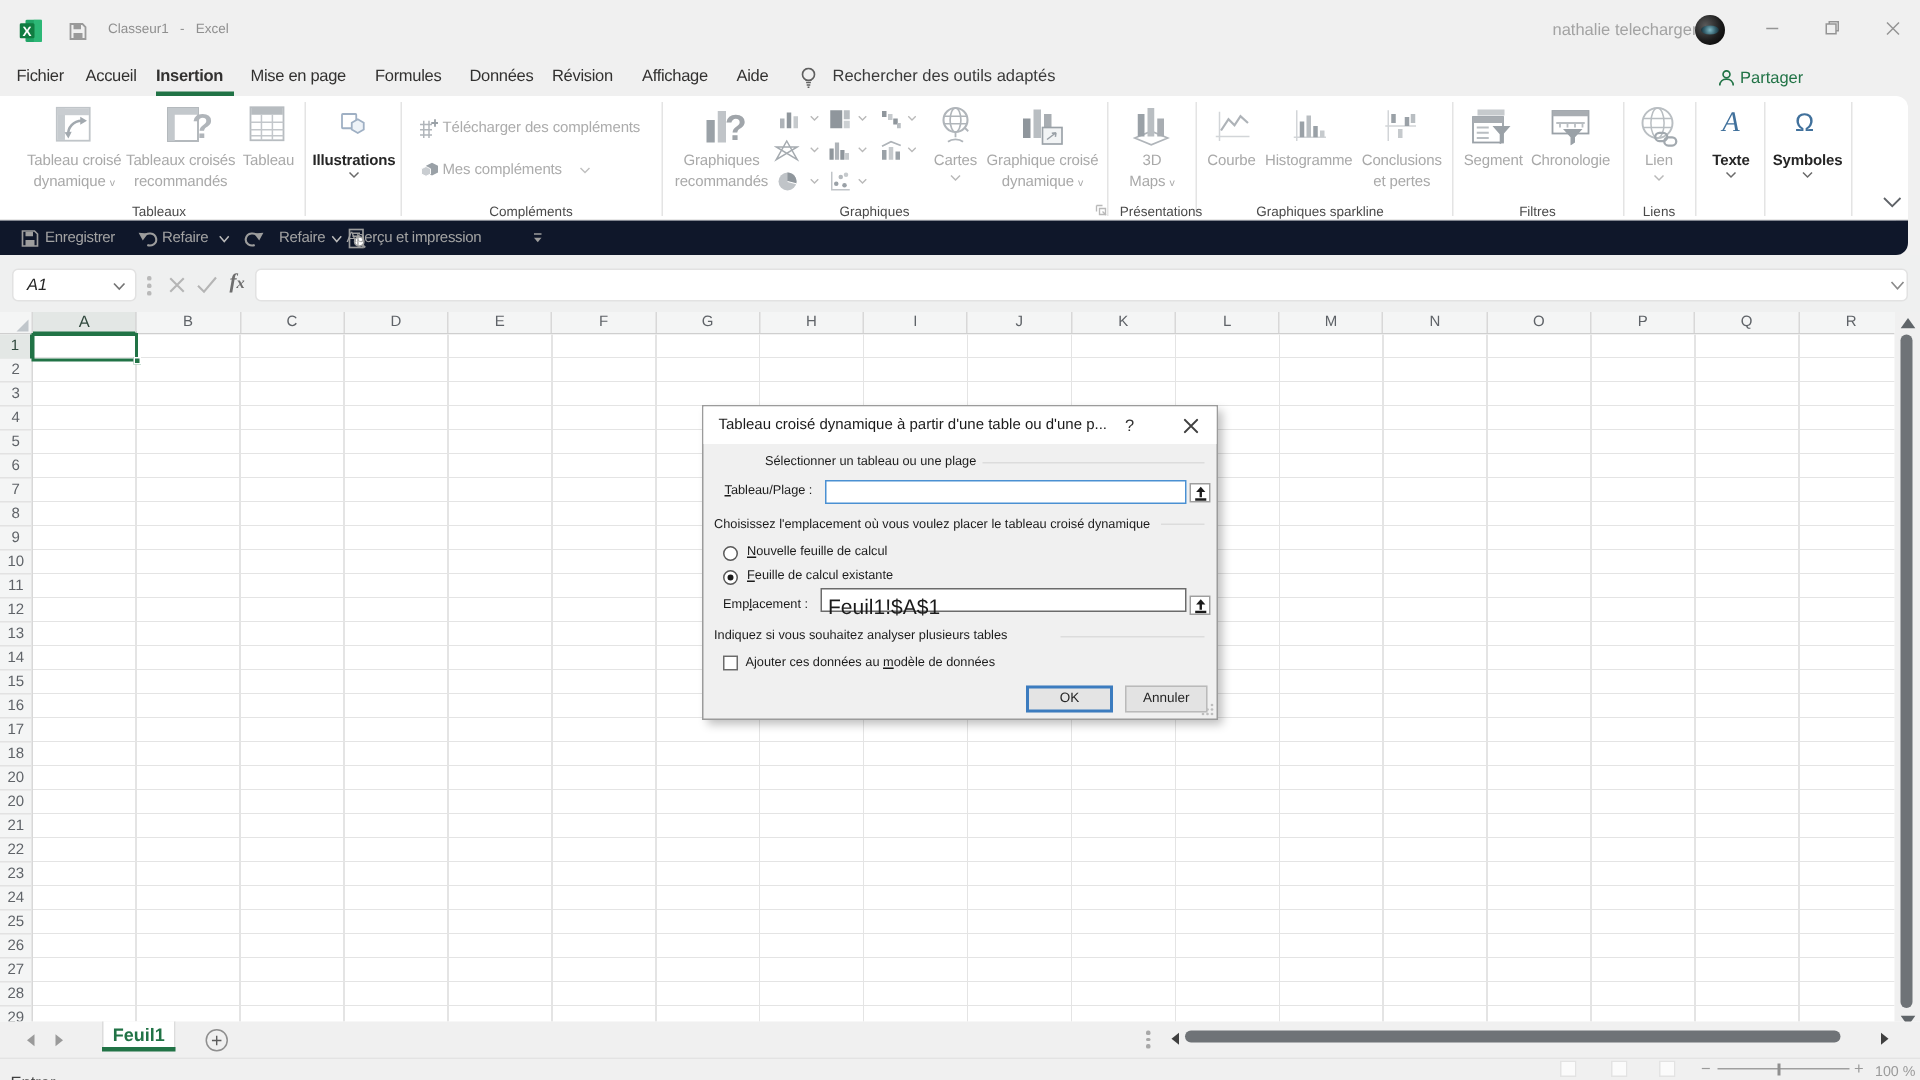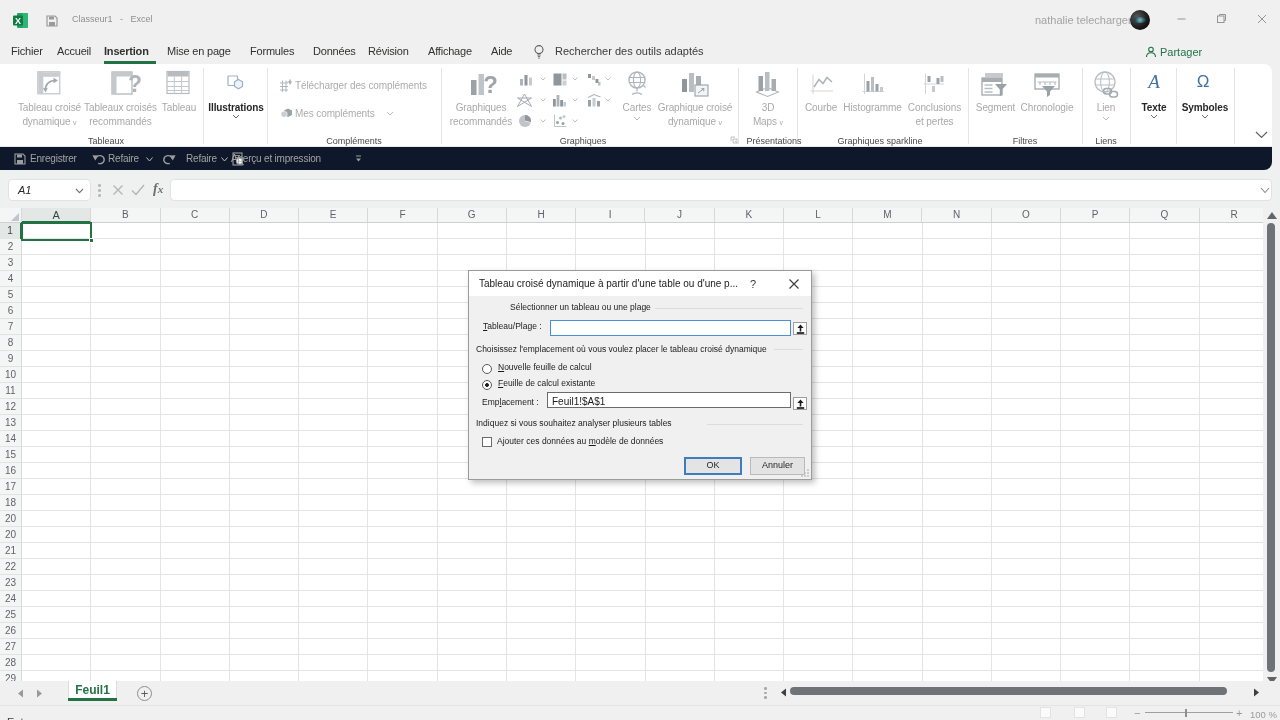--- a/index.html
+++ b/index.html
@@ -537,21 +537,21 @@
   </div>
 
   <div class="abs" style="left:305px;top:78px;width:29px;height:1px;background:#dcdcdc;"></div>
   <div class="abs" style="left:7px;top:73px;background:#f0f0f0;padding-right:4px;white-space:nowrap;">Choisissez l'emplacement où vous voulez placer le tableau croisé dynamique</div>
   <div class="abs" style="left:12.5px;top:92.5px;width:10px;height:10px;border:1px solid #595959;border-radius:50%;background:#fff;"></div>
   <div class="abs" style="left:29px;top:91px;"><u class="m">N</u>ouvelle feuille de calcul</div>
   <div class="abs" style="left:12.5px;top:108.5px;width:10px;height:10px;border:1px solid #595959;border-radius:50%;background:#fff;"></div>
   <div class="abs" style="left:15.5px;top:111.5px;width:4px;height:4px;border-radius:50%;background:#1b1b1b;border:1px solid #1b1b1b;"></div>
   <div class="abs" style="left:29px;top:107px;"><u class="m">F</u>euille de calcul existante</div>
   <div class="abs" style="left:13px;top:126px;">Emp<u class="m">l</u>acement&nbsp;:</div>
-  <div class="din" style="left:78px;top:121px;width:243.5px;height:15.5px;border:1px solid #6b6b6b;font-size:10px;color:#1b1b1b;padding:2.5px 0 0 4px;">Feuil1!$A$1</div>
+  <div class="din" style="left:78px;top:121px;width:243.5px;height:15.5px;border:1px solid #6b6b6b;font-size:14px;color:#1b1b1b;padding:2.5px 0 0 4px;">Feuil1!$A$1</div>
   <div class="dbtn" style="left:324px;top:126px;">
     <svg width="11" height="10" viewBox="0 0 11 10" style="display:block">
         <path d="M5.5 0.5 L8.6 4 H2.4 Z" fill="#1b1b1b"></path>
         <path d="M5.5 7.5 V3.5" stroke="#1b1b1b" stroke-width="1.6"></path>
         <path d="M1.8 9 h7.4" stroke="#1b1b1b" stroke-width="1.7"></path>
       </svg>
   </div>
 
   <div class="abs" style="left:238px;top:153px;width:96px;height:1px;background:#dcdcdc;"></div>
   <div class="abs" style="left:7px;top:147px;background:#f0f0f0;padding-right:4px;">Indiquez si vous souhaitez analyser plusieurs tables</div>

